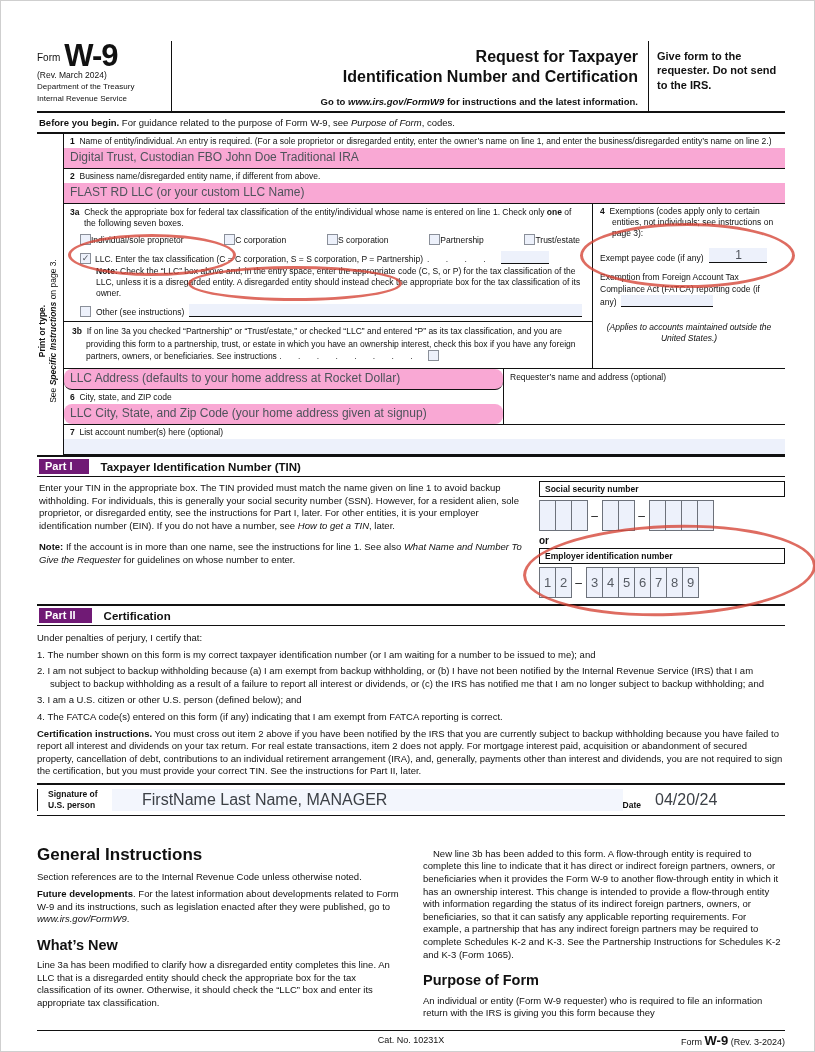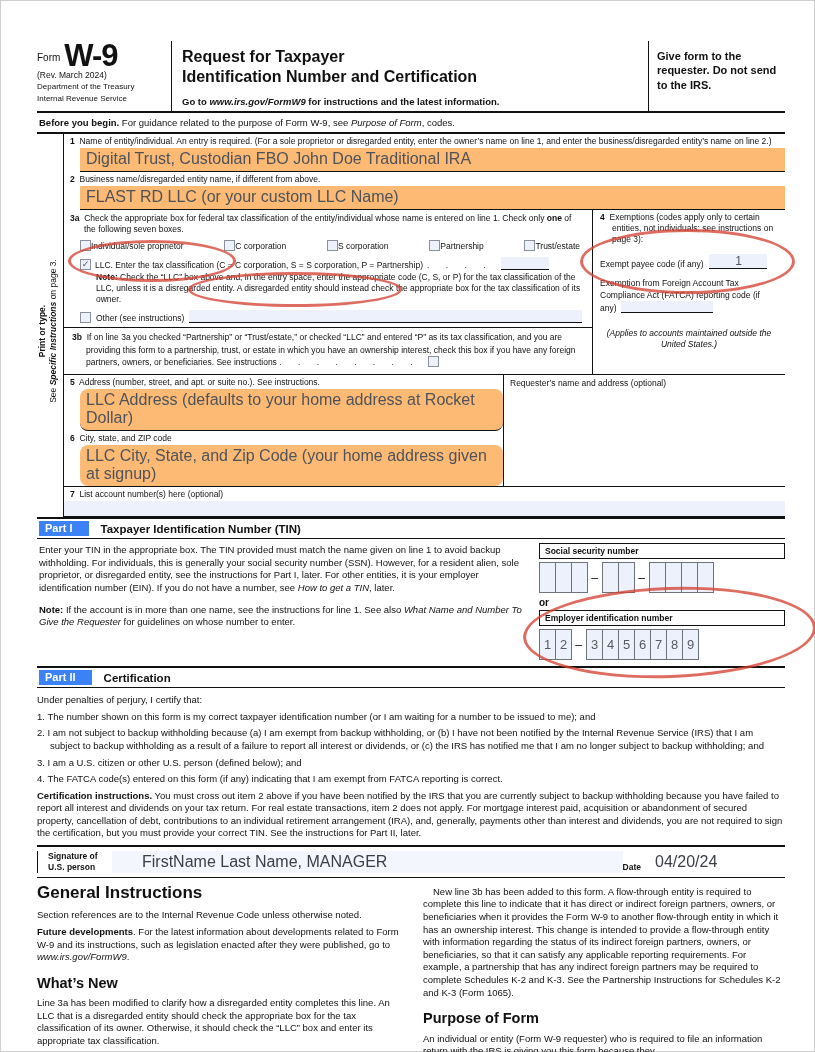--- a/index.html
+++ b/index.html
@@ -10,41 +10,41 @@
     font-family:"Liberation Sans", sans-serif; color:#111;
   }
   
   .form-header{display:flex; border-bottom:2px solid #111;}
   .hdr-left{width:128px; padding:2px 6px 4px 0; border-right:1px solid #111;}
   .form-id{display:flex; align-items:flex-end; gap:4px;}
   .form-word{font-size:10px; padding-bottom:6px;}
   .form-name{font-size:31px; font-weight:bold; letter-spacing:-1px; line-height:.85;}
   .rev{font-size:8.5px; margin-top:1px;}
   .dept{font-size:8px; margin-top:2px; line-height:1.2;}
-  .hdr-center{flex:1; text-align:left; padding:6px 10px 4px; border-right:1px solid #111;}
+  .hdr-center{flex:1; text-align:right; padding:6px 10px 4px; border-right:1px solid #111;}
   .hdr-title{font-size:16px; font-weight:bold; line-height:1.25;}
   .hdr-goto{font-size:9.5px; font-weight:bold; margin-top:9px;}
   .hdr-goto i{font-weight:bold;}
   .hdr-right{width:128px; font-size:11px; font-weight:bold; padding:8px 0 0 8px; line-height:1.3;}
   
   .before{font-size:9.5px; padding:4px 0 4px 2px; border-bottom:2px solid #111;}
   
   .side-label{
     position:absolute; left:47px; top:330px;
     transform:translate(-50%,-50%) rotate(-90deg);
     white-space:nowrap; text-align:center; font-size:8.5px; line-height:1.35;
   }
   .side-label .pt{font-weight:bold;}
   
   .fields{margin-left:26px; border-left:1px solid #111;}
   .lbl{font-size:8.5px; padding:2px 6px 1px 20px; text-indent:-14px; line-height:1.3;}
   .lbl b{font-size:8.5px;}
   .val{
-    background:#fdba74; border-bottom:1px solid #111;
-    font-size:16px; color:#4e535b; padding:2px 6px 3px; min-height:15px;margin-left:16px;
+    background:#f9a8d4; border-bottom:1px solid #111;
+    font-size:12px; color:#4e535b; padding:2px 6px 3px; min-height:15px;
   }
   .row-3a4{display:flex; border-bottom:1px solid #111;}
   .col-3ab{flex:1; min-width:0;}
   .box-3a{position:relative; padding:1px 6px 3px 4px; border-bottom:1px solid #111;}
   .box-3b{position:relative; padding:2px 6px 4px 4px;}
   .cbrow{display:flex; justify-content:space-between; padding:4px 6px 1px 12px;}
   .cbitem{display:flex; align-items:flex-end; font-size:8.5px;}
   .cb{
     width:11px; height:11px; box-sizing:border-box; flex:0 0 auto;
     border:1px solid #8a8f99; background:#edf1fb;
@@ -69,21 +69,21 @@
   .applies{margin-top:13px; font-size:8.5px; font-style:italic; text-align:center; line-height:1.35;}
   .row-56{display:flex; border-bottom:1px solid #111;}
   .col-56{flex:1; min-width:0;}
   .col-56 .val{border-bottom:1px solid #111;border-radius:8px;}
   .col-56 .val.last{border-bottom:none;}
   .col-req{width:269px; border-left:1px solid #111; padding:3px 6px; font-size:8.5px;}
   .line7{border-bottom:1px solid #111;}
   .line7-blank{background:#edf1fb; height:15px;}
   
   .part-bar{display:flex; align-items:center; gap:12px; border-top:2px solid #111; border-bottom:1px solid #111; padding:1px 0;}
-  .part-chip{background:#3b82f6; color:#fff; font-weight:bold; font-size:11px; padding:1px 16px 2px 6px; margin:1px 0 1px 2px;}
+  .part-chip{background:#701a75; color:#fff; font-weight:bold; font-size:11px; padding:1px 16px 2px 6px; margin:1px 0 1px 2px;}
   .part-title{font-weight:bold; font-size:11.5px;}
   
   .p1body{display:flex; padding:4px 0 6px;}
   .p1text{flex:1; font-size:9.5px; line-height:1.32; padding:1px 14px 0 2px;}
   .p1text p{margin:0 0 9px;}
   .tin{width:246px; position:relative;}
   .tin-label{border:1px solid #111; font-size:8.5px; font-weight:bold; padding:2px 5px;}
   .cells{display:flex; margin-top:3px; align-items:center;}
   .cell{
     width:17px; height:31px; box-sizing:border-box; margin-right:-1px;
@@ -99,21 +99,21 @@
   .cert .item{padding-left:13px; text-indent:-13px; margin:4px 0;}
   
   .sign-row{display:flex; align-items:center; border-top:2px solid #111; border-bottom:1px solid #111; margin-top:5px; padding:4px 0;}
   .sign-word{font-size:17px; font-weight:bold; line-height:1.05; width:96px; padding-left:2px;}
   .sign-div{align-self:stretch; border-left:1px solid #111; margin-right:10px;}
   .sig-label{font-size:8.5px; font-weight:bold; line-height:1.25; width:64px;}
   .sig-value{flex:1; font-size:16px; color:#3c4046; padding:2px 0 2px 30px; background:linear-gradient(#f3f6fd,#f3f6fd) no-repeat;}
   .date-label{font-size:8.5px; font-weight:bold; margin:10px 14px 0 0;}
   .date-value{width:130px; font-size:16px; color:#3c4046;}
   
-  .cols{display:flex; gap:24px; margin-top:4px;}
+  .cols{display:flex; gap:24px; margin-top:28px;}
   .col{flex:1; min-width:0; font-size:9.5px; line-height:1.33;}
   .col p{margin:4px 0;}
   .h-big{font-size:17px; font-weight:bold; margin:0 0 5px;}
   .h-mid{font-size:14.5px; font-weight:bold; margin:10px 0 4px;}
   .indent1{text-indent:10px;}
   
   .footer{border-top:1px solid #111; margin-top:6px; position:relative; height:22px; padding-top:4px;}
   .cat{position:absolute; left:0; right:0; text-align:center; font-size:9px;}
   .formref{position:absolute; right:0; top:2px; font-size:9px;}
   .formref b{font-size:13px;}
@@ -237,23 +237,20 @@
         </div>
         <div class="fatca">
           <span>Exemption from Foreign Account Tax Compliance Act (FATCA) reporting code (if any)</span><span class="fatca-blank"></span>
         </div>
         <div class="applies">(Applies to accounts maintained outside the United States.)</div>
       </div>
     </div>
 
     <div class="row-56">
       <div class="col-56">
-        <div class="lbl">
-          <b>5</b>&nbsp; <span>Address (number, street, and apt. or suite no.). See instructions.</span>
-        </div>
         <div class="val">LLC Address (defaults to your home address at Rocket Dollar)</div>
         <div class="lbl">
           <b>6</b>&nbsp; <span>City, state, and ZIP code</span>
         </div>
         <div class="val last">LLC City, State, and Zip Code (your home address given at signup)</div>
       </div>
       <div class="col-req">
         <span>Requester’s name and address (optional)</span>
       </div>
     </div>

